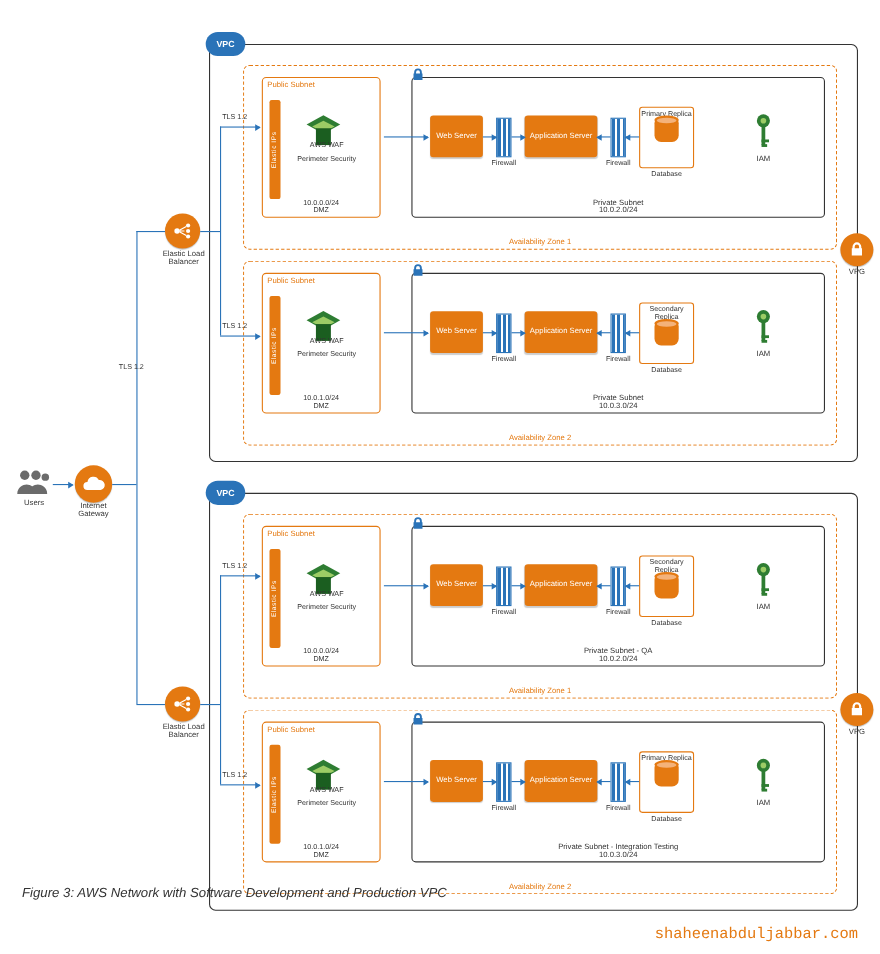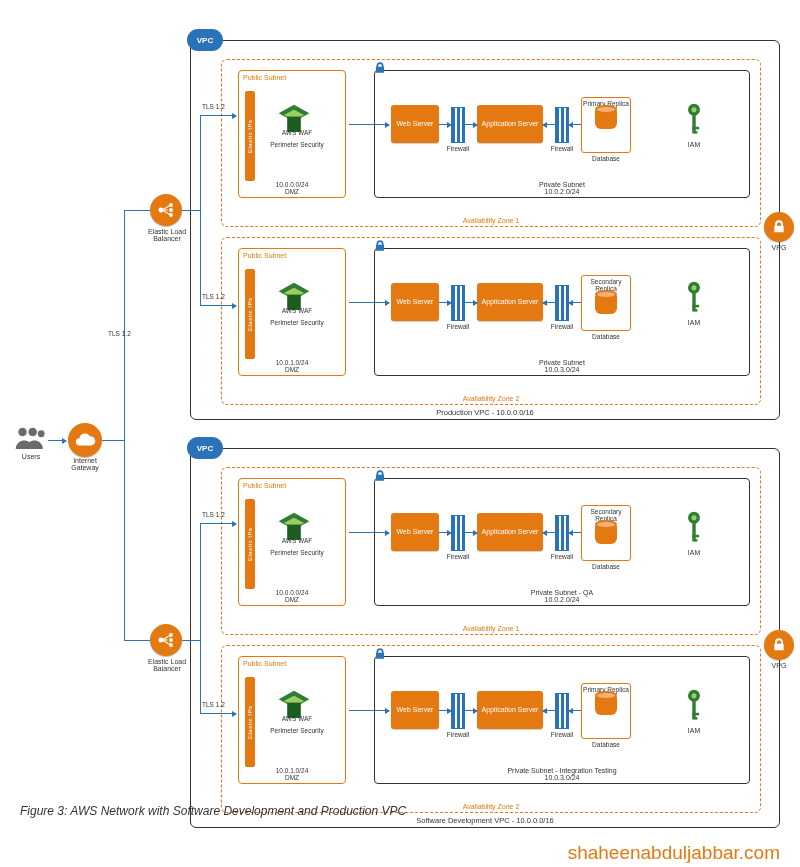--- a/index.html
+++ b/index.html
@@ -97,21 +97,21 @@
     display: flex; align-items: center; justify-content: center;
   }
   .vpc-footer {
     position: absolute; bottom: 2px; left: 0; right: 0; text-align: center;
     font-size: 7.5px;
   }
   .lbl { font-size: 7px; text-align: center; }
   .tls { font-size: 6.5px; color: #333; }
   .users svg { width: 34px; height: 28px; }
   .caption { font-style: italic; font-size: 12px; }
-  .attribution { color: #e47911; font-size: 19px; }
+  .attribution { color: #e47911; font-size: 14px; font-family: Liberation Mono, monospace; }
   
   .hline { height: 0; border-top: 1px solid #2a73b8; position: absolute; }
   .vline { width: 0; border-left: 1px solid #2a73b8; position: absolute; }
   .ahead-r::after, .ahead-l::after, .ahead-d::after, .ahead-both-l::before, .ahead-both-r::after {
     content: ""; position: absolute; width: 0; height: 0;
   }
   .ahead-r::after { right: -1px; top: -3px; border-left: 5px solid #2a73b8; border-top: 3px solid transparent; border-bottom: 3px solid transparent; }
   .ahead-l::after { left: -1px; top: -3px; border-right: 5px solid #2a73b8; border-top: 3px solid transparent; border-bottom: 3px solid transparent; }
   .dbcyl {
     width: 22px; height: 20px; background: #e47911; border-radius: 3px 3px 6px 6px;
@@ -148,21 +148,20 @@
 </div>
 
 <div class="abs hline ahead-r" style="left:48px; top:440px; width:18px;"></div>
 
 <div class="abs vline" style="left:124px; top:210px; height:430px;"></div>
 <div class="abs hline" style="left:102px; top:440px; width:22px;"></div>
 <div class="abs tls" style="left:108px; top:330px;">TLS 1.2</div>
 
 <div class="abs vpc-box" style="left:190px; top:40px; width:590px; height:380px;">
   <div class="vpc-tag" style="left:-4px; top:-12px;">VPC</div>
-  <div class="vpc-footer">Production VPC - 10.0.0.0/16</div>
 
   <div class="abs az-box" style="left:30px; top:18px; width:540px; height:168px; border-style: dashed;">
     <div class="azlabel">Availability Zone 1</div>
 
     <div class="abs subnet-box public" style="left:16px; top:10px; width:108px; height:128px;">
       <div class="title">Public Subnet</div>
       <div class="abs eip-bar" style="left:6px; top:20px; height:90px;">Elastic IPs</div>
       <div class="abs waf" style="left:38px; top:22px;">
         <svg viewBox="0 0 40 40">
             <polygon points="20,2 38,12 20,22 2,12" fill="#2e7d32"></polygon>
@@ -301,21 +300,20 @@
   <div class="round-icon" style="width:30px;height:30px;">
       <svg viewBox="0 0 24 24" width="16" height="16">
         <path fill="#fff" d="M6 10V8a6 6 0 1112 0v2h1v10H5V10zm3 0h6V8a3 3 0 10-6 0z"></path>
       </svg>
     </div>
 </div>
 <div class="abs lbl" style="left:764px; top:244px; width:30px;">VPG</div>
 
 <div class="abs vpc-box" style="left:190px; top:448px; width:590px; height:380px;">
   <div class="vpc-tag" style="left:-4px; top:-12px;">VPC</div>
-  <div class="vpc-footer">Software Development VPC - 10.0.0.0/16</div>
 
   <div class="abs az-box" style="left:30px; top:18px; width:540px; height:168px; border-style:dashed;">
     <div class="azlabel">Availability Zone 1</div>
     <div class="abs subnet-box public" style="left:16px; top:10px; width:108px; height:128px;">
       <div class="title">Public Subnet</div>
       <div class="abs eip-bar" style="left:6px; top:20px; height:90px;">Elastic IPs</div>
       <div class="abs waf" style="left:38px; top:22px;"><svg viewBox="0 0 40 40">
             <polygon points="20,2 38,12 20,22 2,12" fill="#2e7d32"></polygon>
             <polygon points="20,8 32,14 20,20 8,14" fill="#9ccc65"></polygon>
             <rect x="12" y="16" width="16" height="18" fill="#1b5e20"></rect>

